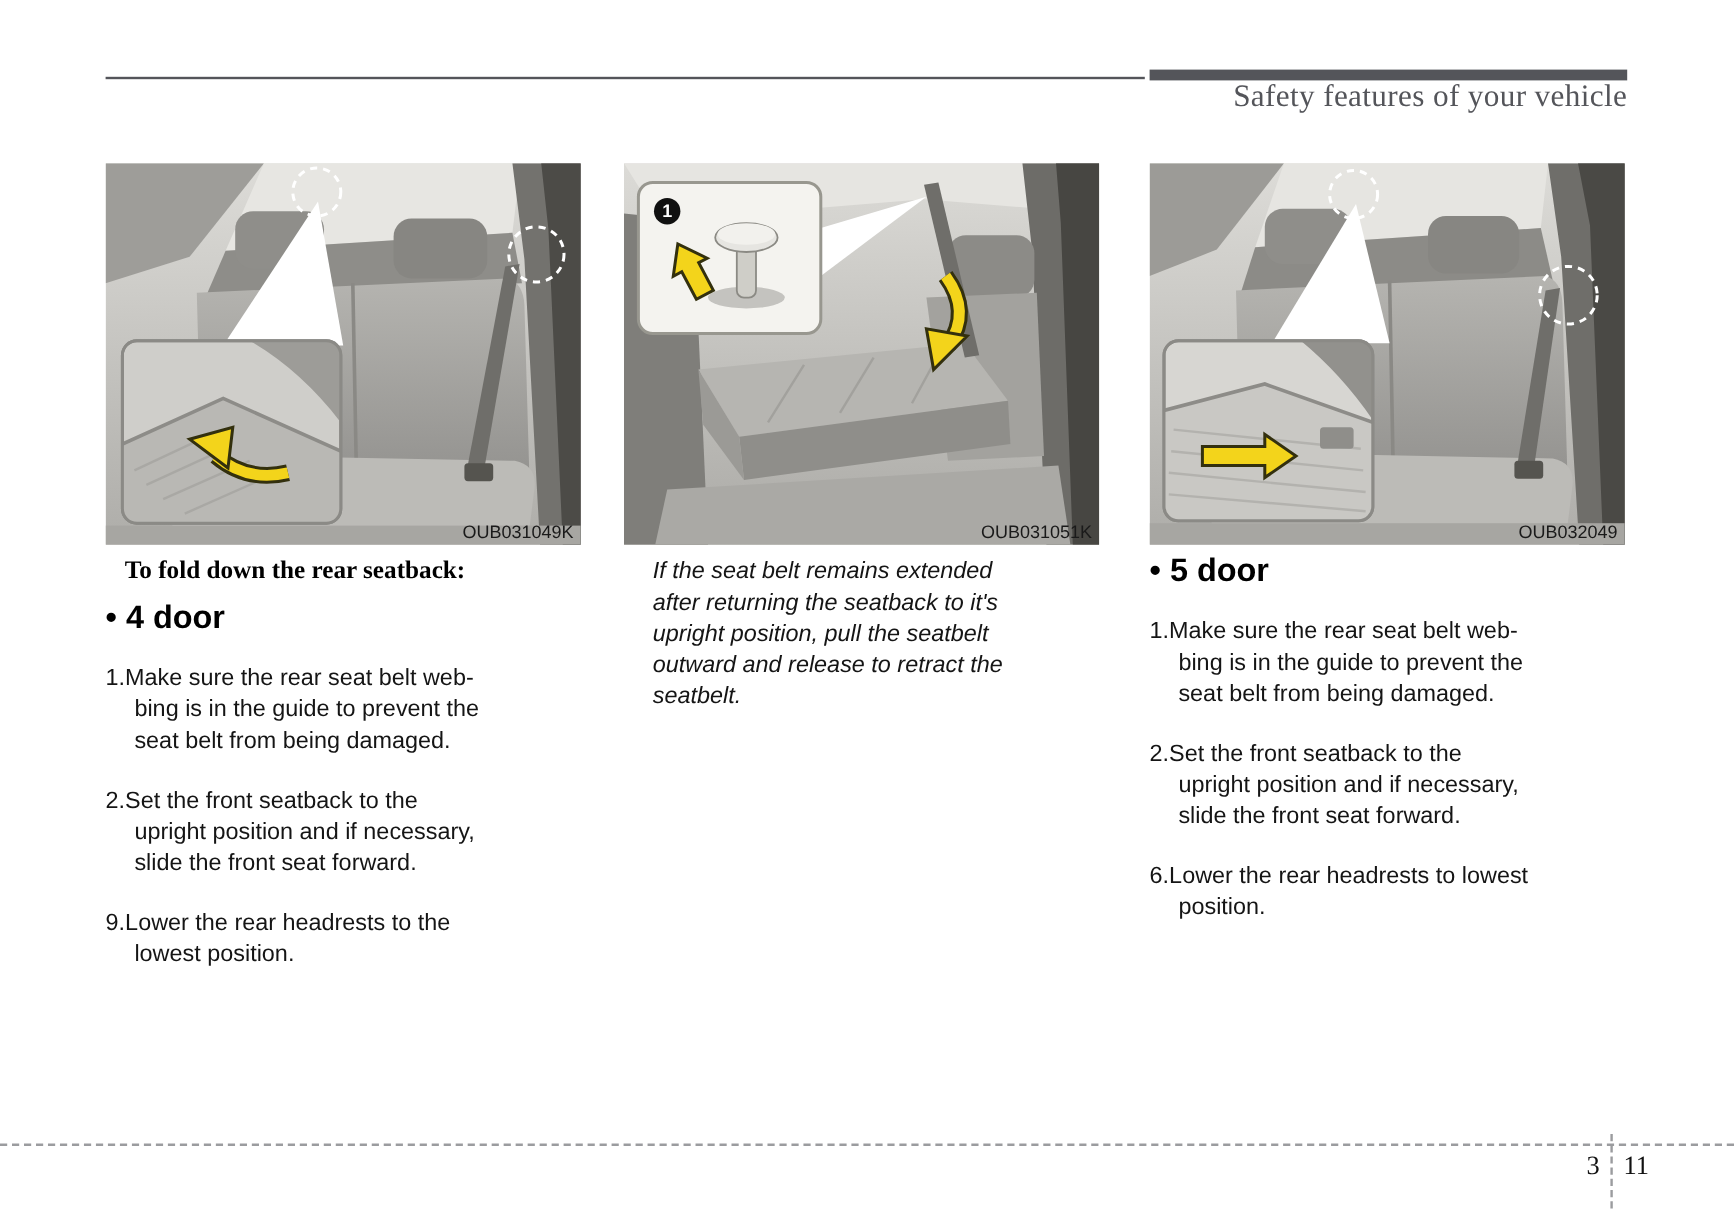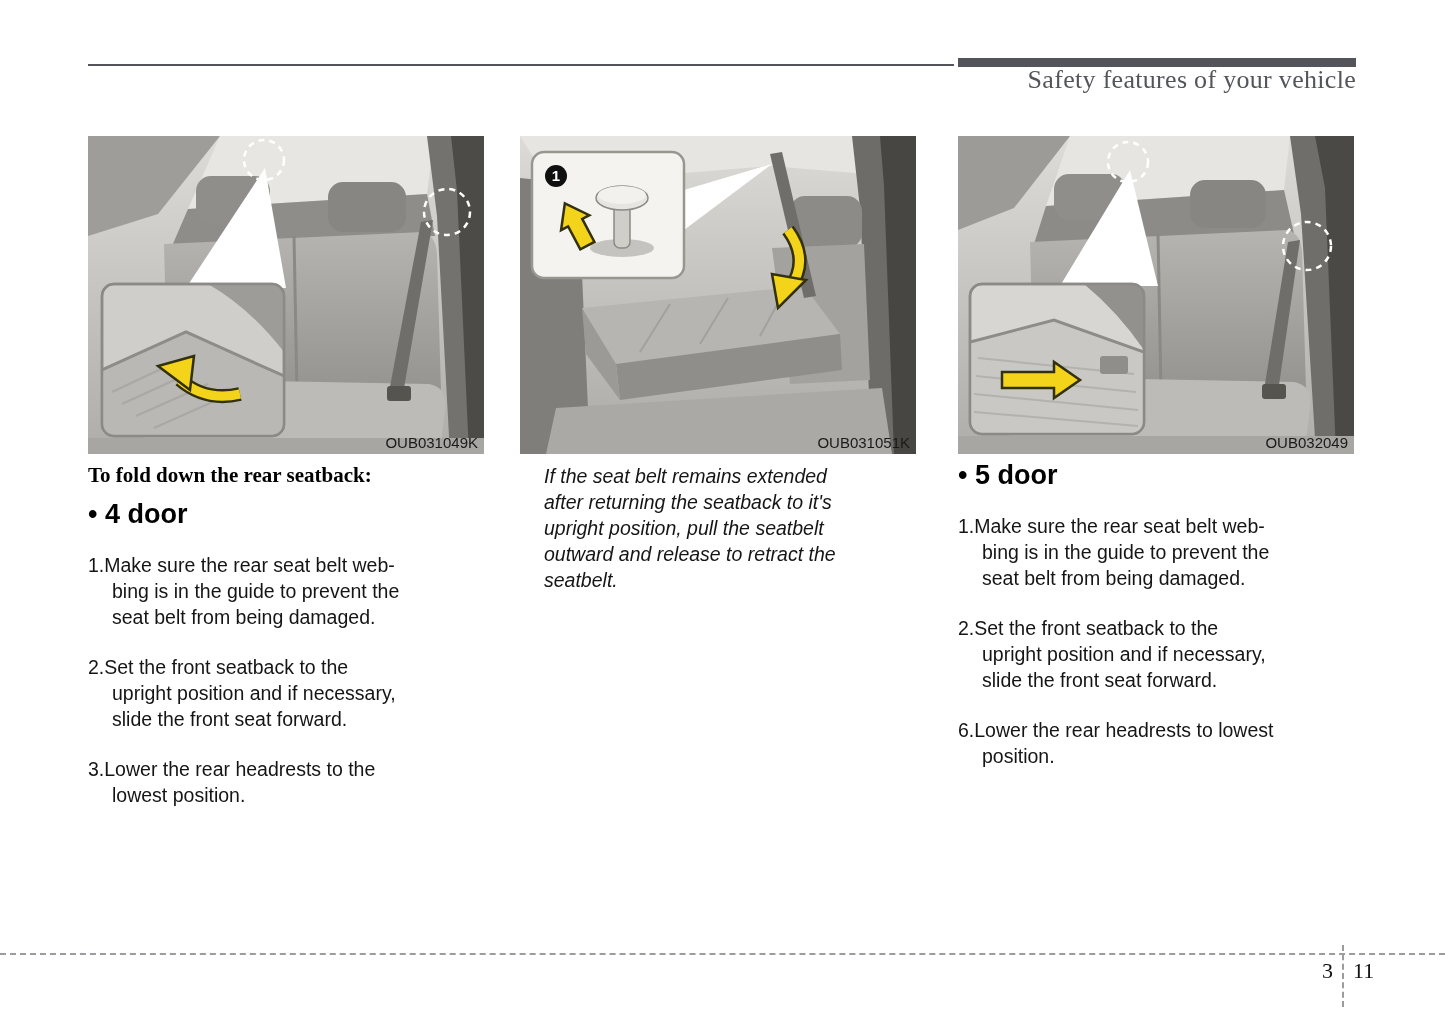--- a/index.html
+++ b/index.html
@@ -16,21 +16,21 @@
   }
   .rule-thin  { position:absolute; top:64px; left:88px;  width:866px; height:2px; background:#54555a; }
   .rule-thick { position:absolute; top:58px; left:958px; width:398px; height:9px; background:#54555a; }
   
   .col { position:absolute; top:136px; width:410px; }
   .col-1 { left:88px; } .col-2 { left:520px; } .col-3 { left:958px; }
   figure.photo { width:396px; height:318px; margin:0 0 8px 0; }
   svg.photo-svg { display:block; width:396px; height:318px; }
   .lead {
     font-family:"Liberation Serif", serif; font-weight:bold;
-    font-size:21px; line-height:27px; color:#000; margin-top:2px;
+    font-size:21px; line-height:27px; color:#000; margin-top:2px;margin-left:16px;
   }
   .bullet-head { font-size:27px; font-weight:bold; line-height:27px; margin-top:12px; color:#000; }
   .bullet-head.first { margin-top:2px; }
   .step {
     font-size:19.5px; line-height:26px; margin-top:24px;
     padding-left:24px; text-indent:-24px; white-space:pre-line;
   }
   .step.first { margin-top:2px; }
   .note {
     font-size:19.5px; line-height:26px; margin-top:9px;
@@ -112,21 +112,21 @@
       </svg>
     </figure>
     <h2 class="lead">To fold down the rear seatback:</h2>
     <h3 class="bullet-head">• 4 door</h3>
     <p class="step">1.Make sure the rear seat belt web-
 bing is in the guide to prevent the
 seat belt from being damaged.</p>
     <p class="step">2.Set the front seatback to the
 upright position and if necessary,
 slide the front seat forward.</p>
-    <p class="step">3.Lower the rear headrests to the
+    <p class="step">9.Lower the rear headrests to the
 lowest position.</p>
   </section>
 
   <section class="col col-2">
     <figure class="photo">
       <svg class="photo-svg" viewBox="0 0 396 318">
         <defs>
           <linearGradient id="f2bg" x1="0" y1="0" x2="0" y2="1">
             <stop offset="0" stop-color="#dcdbd7"></stop>
               <stop offset="0.5" stop-color="#c3c2be"></stop>

